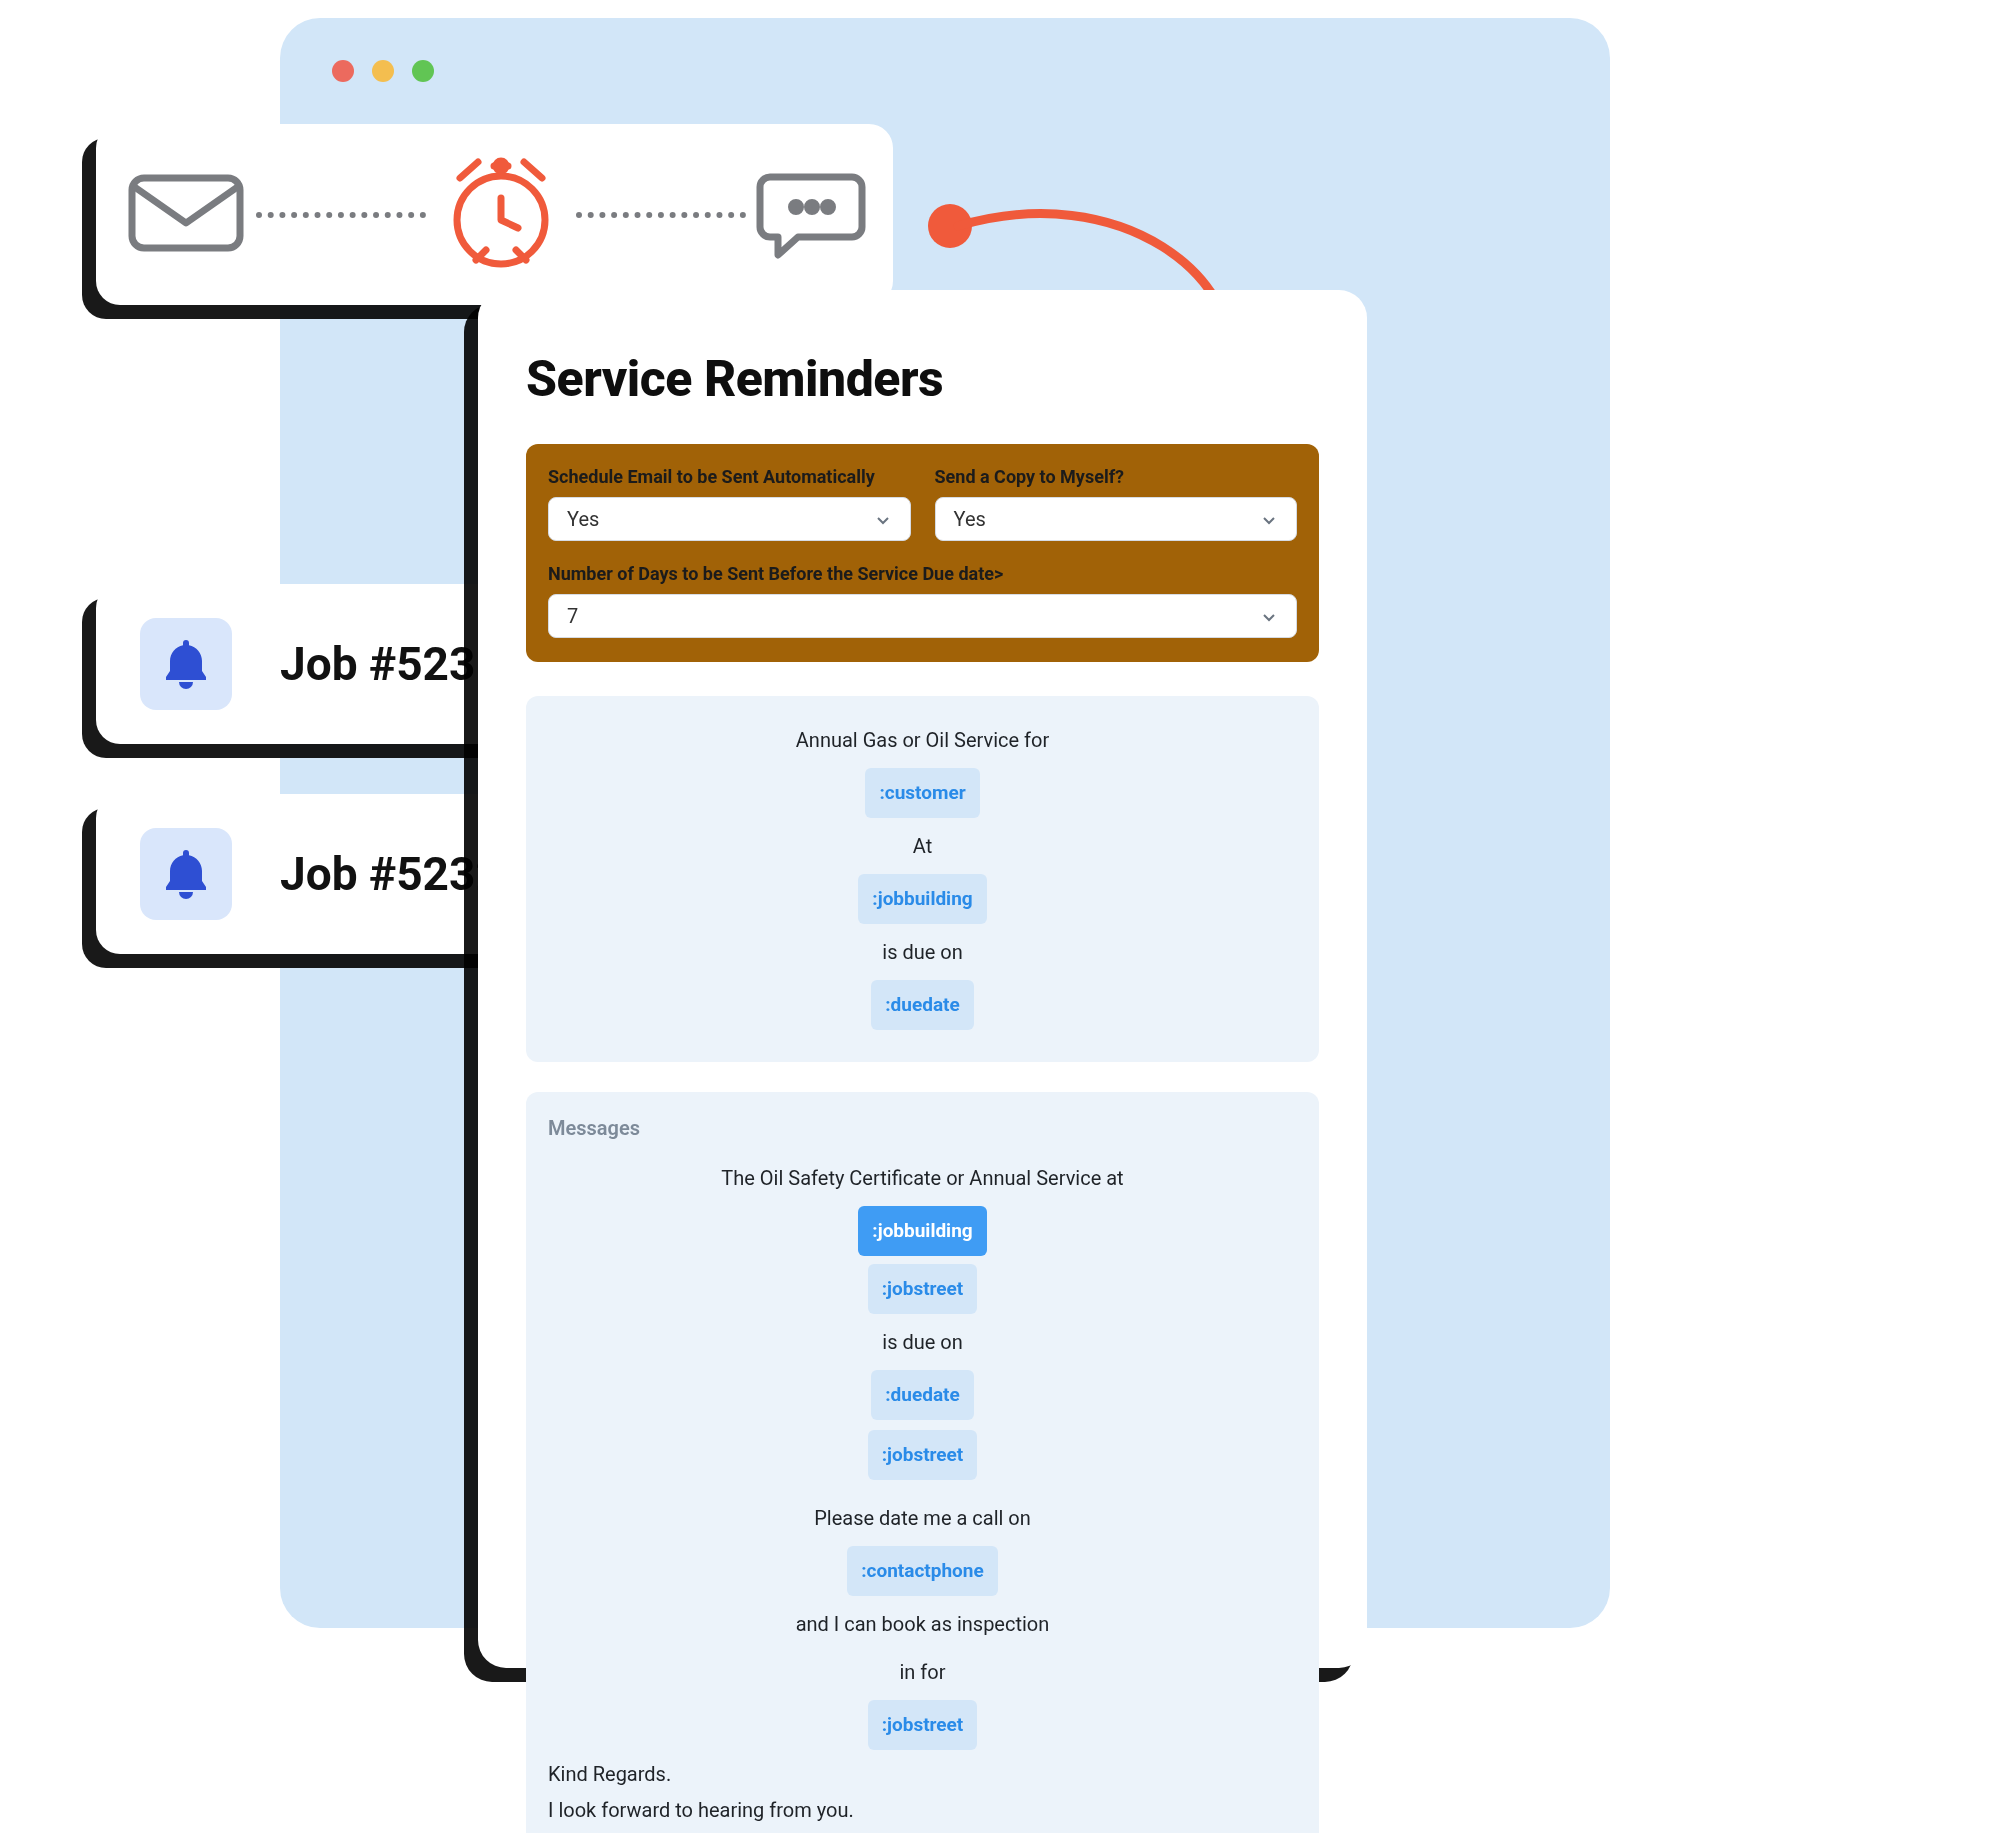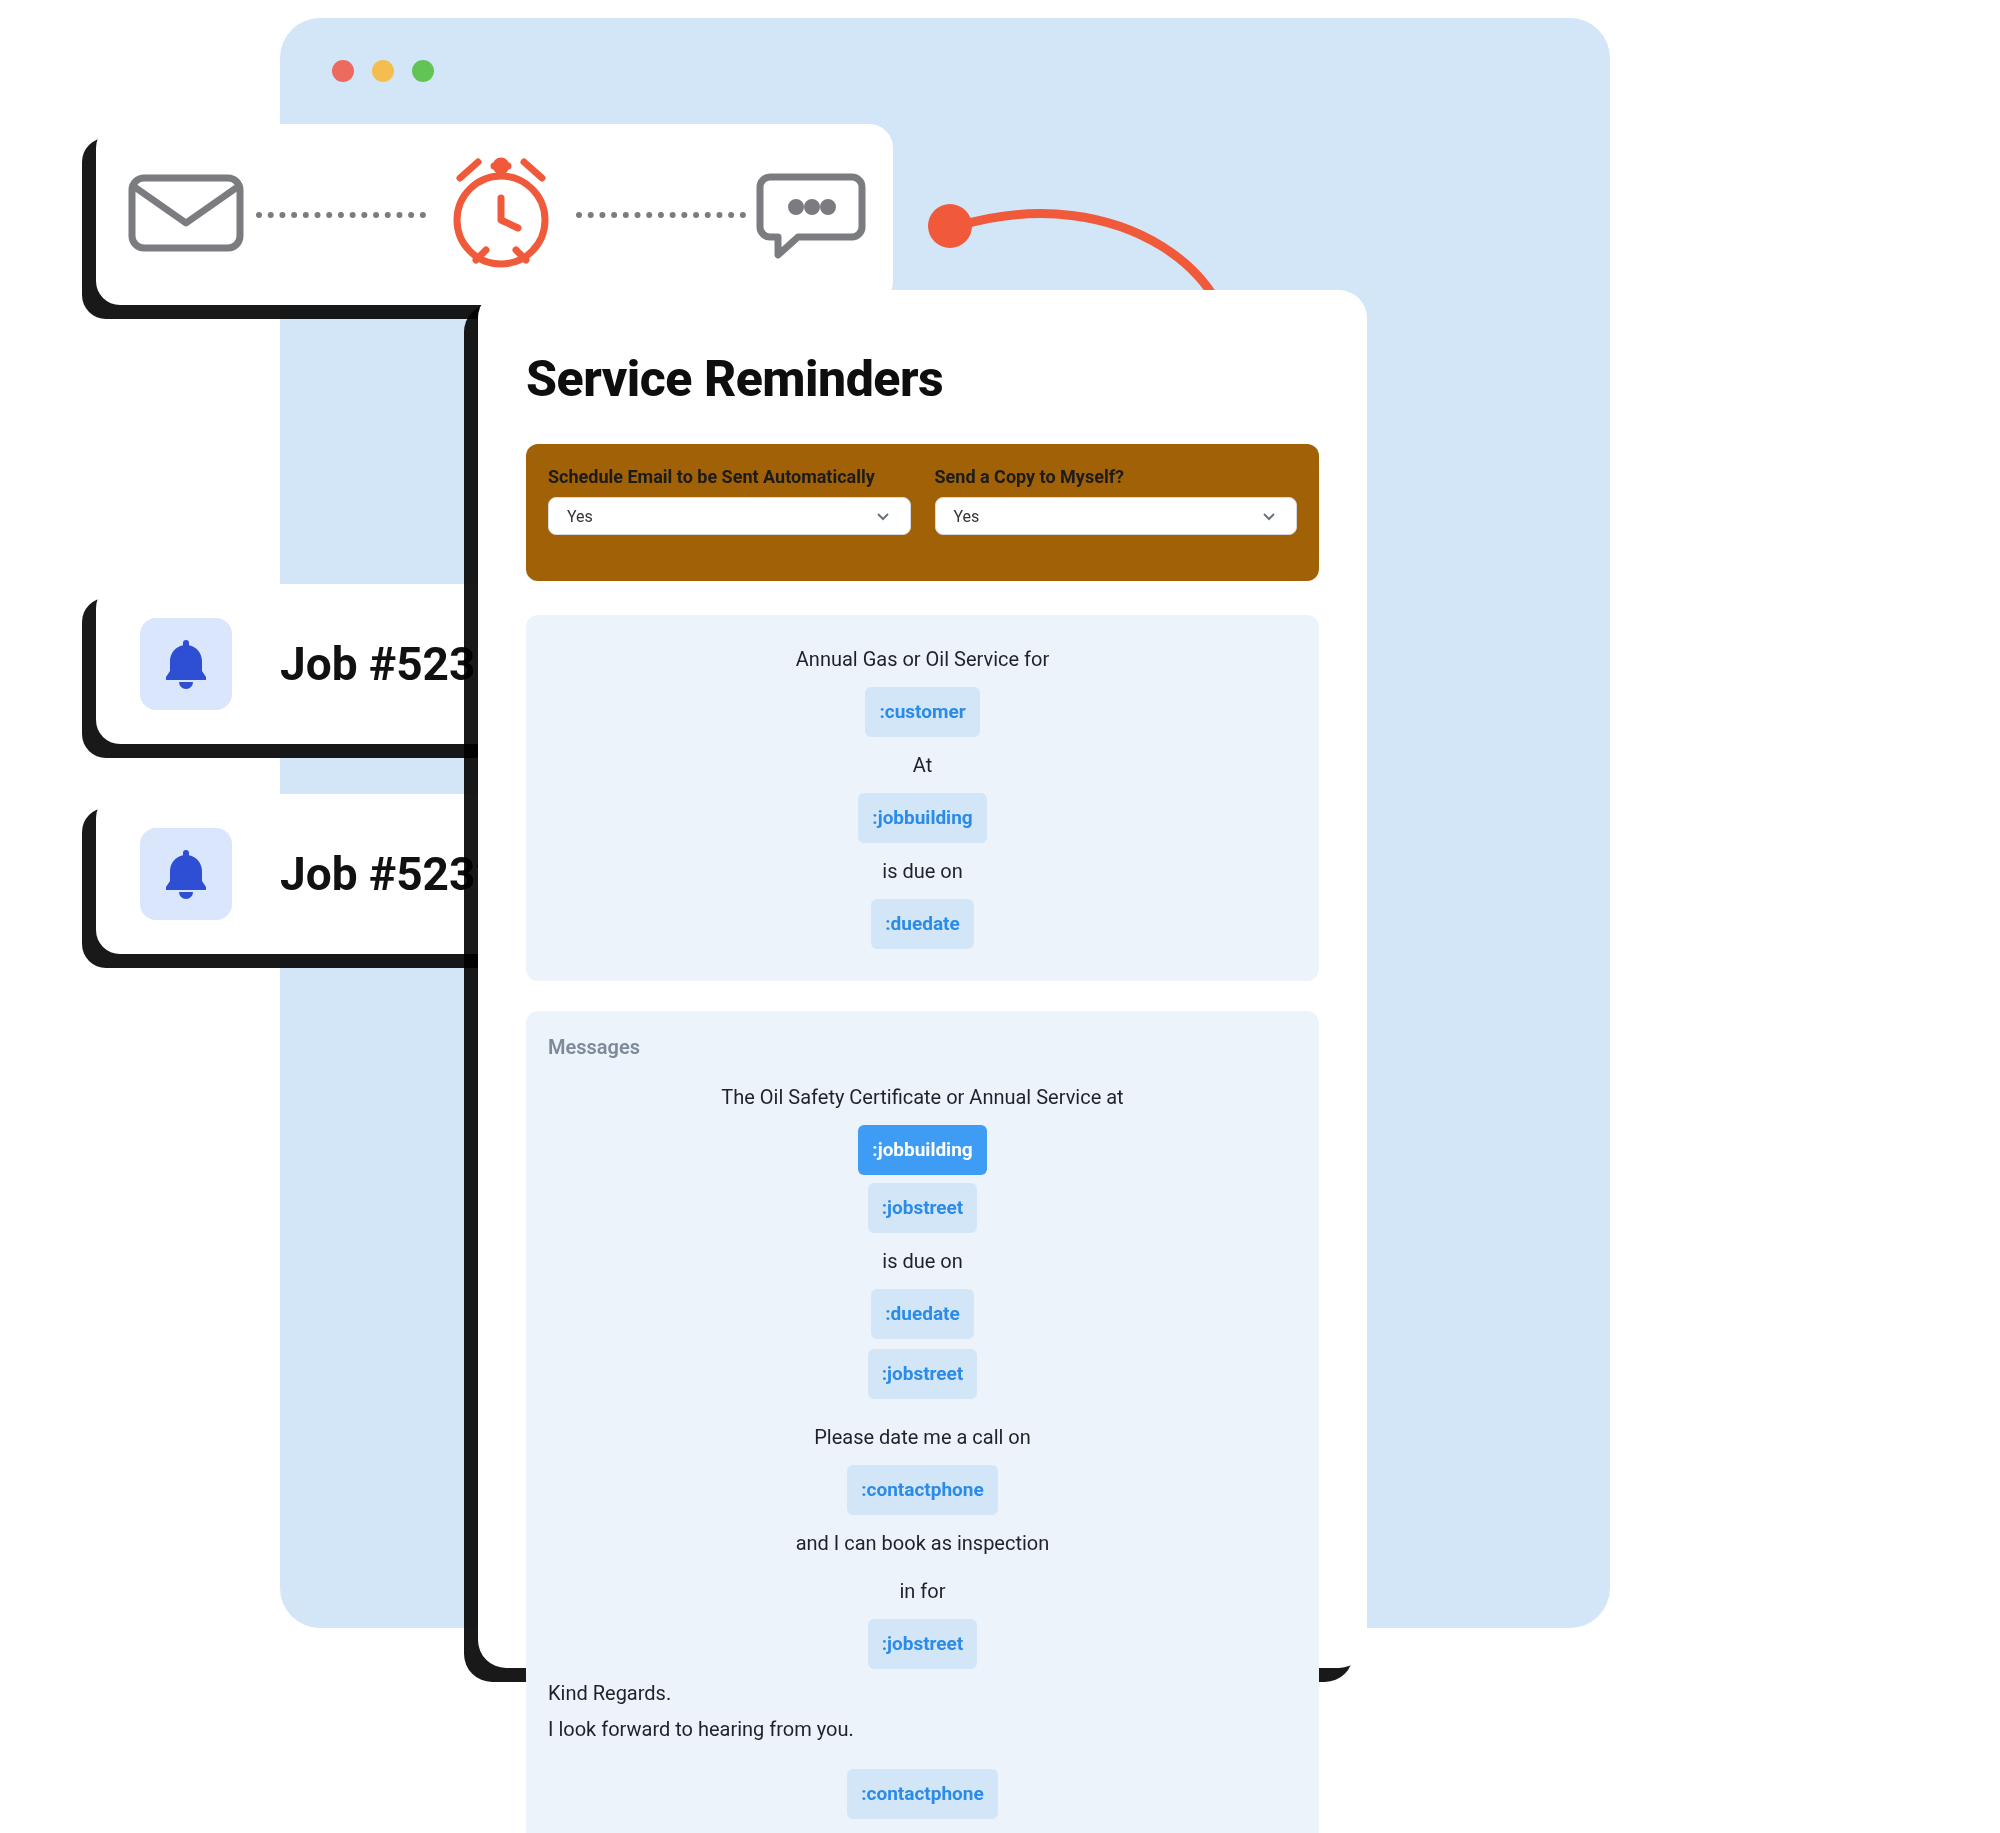--- a/index.html
+++ b/index.html
@@ -133,26 +133,26 @@
   .form-label {
     font-size: 18px;
     font-weight: 700;
     color: #1b1b1b;
     margin-bottom: 10px;
   }
   .select {
     background: #fff;
     border: 1px solid #d6dbe3;
     border-radius: 8px;
-    height: 38px;
+    height: 44px;
     display: flex;
     align-items: center;
     justify-content: space-between;
     padding: 0 18px;
-    font-size: 16px;
+    font-size: 20px;
     color: #333;
     cursor: pointer;
   }
   .chev {
     width: 18px; height: 18px;
   }
   .chev svg { width: 18px; height: 18px; }
 
   .section-block {
     background: #ECF3FA;
@@ -290,20 +290,33 @@
           <div class="select">
             <span>Yes</span>
             <span class="chev">
               <svg viewBox="0 0 18 18" fill="none" stroke="#6a7480" stroke-width="2">
                   <path d="M4 7 L9 12 L14 7"></path>
                 </svg>
             </span>
           </div>
         </div>
       </div>
+      <div class="form-row" style="margin-bottom:0">
+        <div class="form-col full">
+          <label class="form-label">Number of Days to be Sent Before the Service Due date&gt;</label>
+          <div class="select">
+            <span>7</span>
+            <span class="chev">
+              <svg viewBox="0 0 18 18" fill="none" stroke="#6a7480" stroke-width="2">
+                  <path d="M4 7 L9 12 L14 7"></path>
+                </svg>
+            </span>
+          </div>
+        </div>
+      </div>
     </div>
 
     <div class="section-block">
       <div class="line">
         <span>Annual Gas or Oil Service for</span>
         <span class="tok">:customer</span>
         <span>At</span>
         <span class="tok">:jobbuilding</span>
         <span>is due on</span>
         <span class="tok">:duedate</span>

